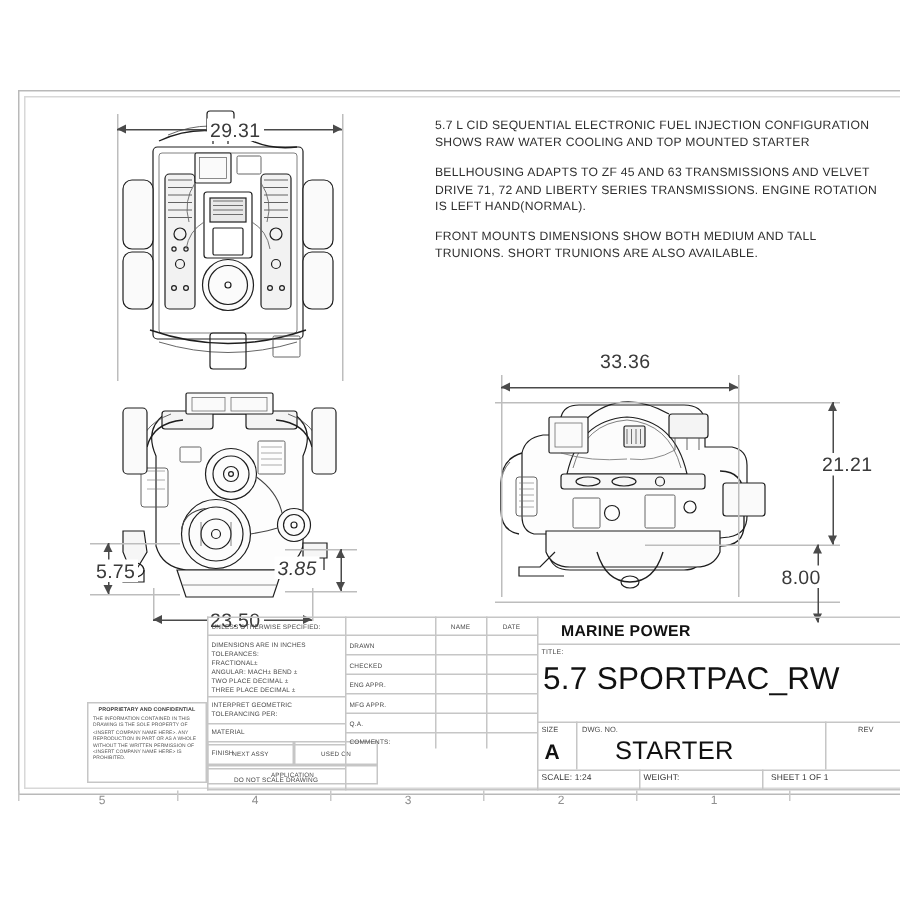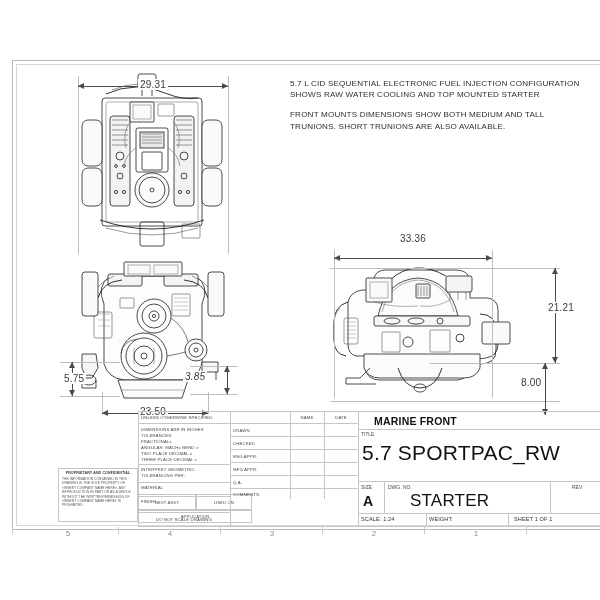--- a/index.html
+++ b/index.html
@@ -25,21 +25,21 @@
   .notes p{margin:0 0 9px 0;}
   .notes p:last-child{margin-bottom:0;}
 
   
   .view{position:absolute;}
   #view-top{left:72px;top:72px;width:160px;height:178px;}
   #view-front{left:68px;top:258px;width:170px;height:145px;}
   #view-side{left:330px;top:250px;width:210px;height:148px;}
 
   
-  .dim{position:absolute;font-size:10px;color:#3a3a3a;letter-spacing:.2px;
+  .dim{position:absolute;font-size:13px;color:#3a3a3a;letter-spacing:.2px;
        background:#fff;padding:0 2px;white-space:nowrap;}
   .dimline{position:absolute;background:#4a4a4a;}
   .dimline.h{height:1px;}
   .dimline.v{width:1px;}
   .extline{position:absolute;background:#bdbdbd;}
   .extline.v{width:1px;}
   .extline.h{height:1px;}
   .arrow{position:absolute;width:0;height:0;}
   .arrow.l{border-top:3px solid transparent;border-bottom:3px solid transparent;
            border-right:6px solid #4a4a4a;}
@@ -89,20 +89,21 @@
 </head>
 <body>
 
 <div id="sheet">
 
   <div class="frame"></div>
   <div class="frame-inner"></div>
 
   <div class="notes">
     <p>5.7 L CID SEQUENTIAL ELECTRONIC FUEL INJECTION CONFIGURATION SHOWS RAW WATER COOLING AND TOP MOUNTED STARTER</p>
+    <p>BELLHOUSING ADAPTS TO ZF 45 AND 63 TRANSMISSIONS AND VELVET DRIVE 71, 72 AND LIBERTY SERIES TRANSMISSIONS.  ENGINE ROTATION IS LEFT HAND(NORMAL).</p>
     <p>FRONT MOUNTS DIMENSIONS SHOW BOTH MEDIUM AND TALL TRUNIONS.  SHORT TRUNIONS ARE ALSO AVAILABLE.</p>
   </div>
 
   <svg class="view" id="view-top" viewBox="0 0 160 178">
     <g fill="none" stroke="#1e1e1e" stroke-width="0.8">
       <rect x="30" y="26" width="100" height="128" rx="3"></rect>
       <rect x="34" y="30" width="92" height="120" rx="2" stroke="#555" stroke-width="0.5"></rect>
 
       <rect x="38" y="44" width="20" height="90" rx="3" fill="#f2f2f2"></rect>
       <g stroke="#333" stroke-width="0.5">
@@ -402,21 +403,21 @@
     <div class="tb-txt" style="left:95px;top:81px;">COMMENTS:</div>
 
     <div class="tb-line h" style="left:220px;top:18px;width:242px;"></div>
     <div class="tb-line h" style="left:220px;top:70px;width:242px;"></div>
     <div class="tb-line h" style="left:220px;top:102px;width:242px;"></div>
     <div class="tb-line v" style="left:246px;top:70px;height:32px;"></div>
     <div class="tb-line v" style="left:412px;top:70px;height:32px;"></div>
     <div class="tb-line v" style="left:288px;top:102px;height:13px;"></div>
     <div class="tb-line v" style="left:370px;top:102px;height:13px;"></div>
 
-    <div class="mp-name" style="left:236px;top:4px;">MARINE FRONT</div>
+    <div class="mp-name" style="left:236px;top:4px;">MARINE POWER</div>
     <div class="tb-title-lbl" style="left:223px;top:21px;">TITLE:</div>
     <div class="tb-title-val" style="left:224px;top:30px;">5.7 SPORTPAC_RW</div>
 
     <div class="tb-size-lbl" style="left:223px;top:73px;">SIZE</div>
     <div class="tb-size-val" style="left:225px;top:82px;">A</div>
     <div class="tb-dwg-lbl" style="left:250px;top:73px;">DWG.  NO.</div>
     <div class="tb-dwg-val" style="left:272px;top:80px;">STARTER</div>
     <div class="tb-rev-lbl" style="left:434px;top:73px;">REV</div>
     <div class="tb-rev-lbl" style="left:434px;top:86px;"></div>
 

